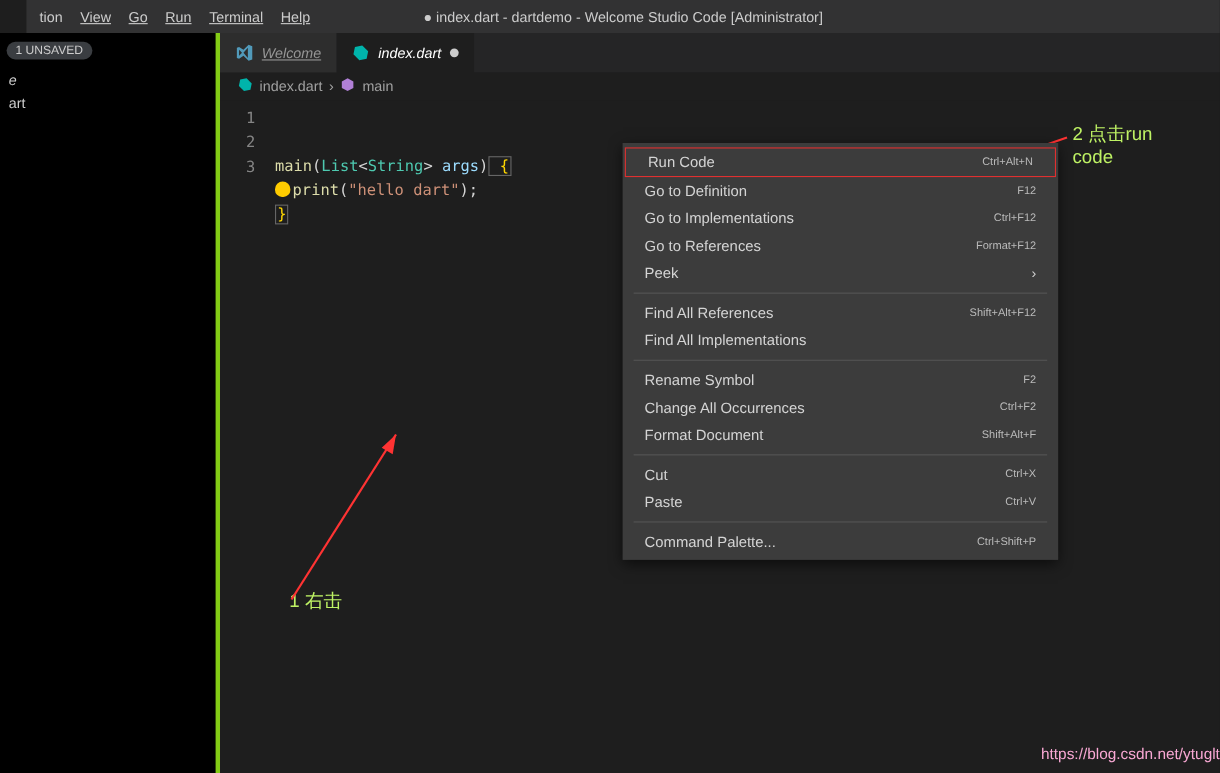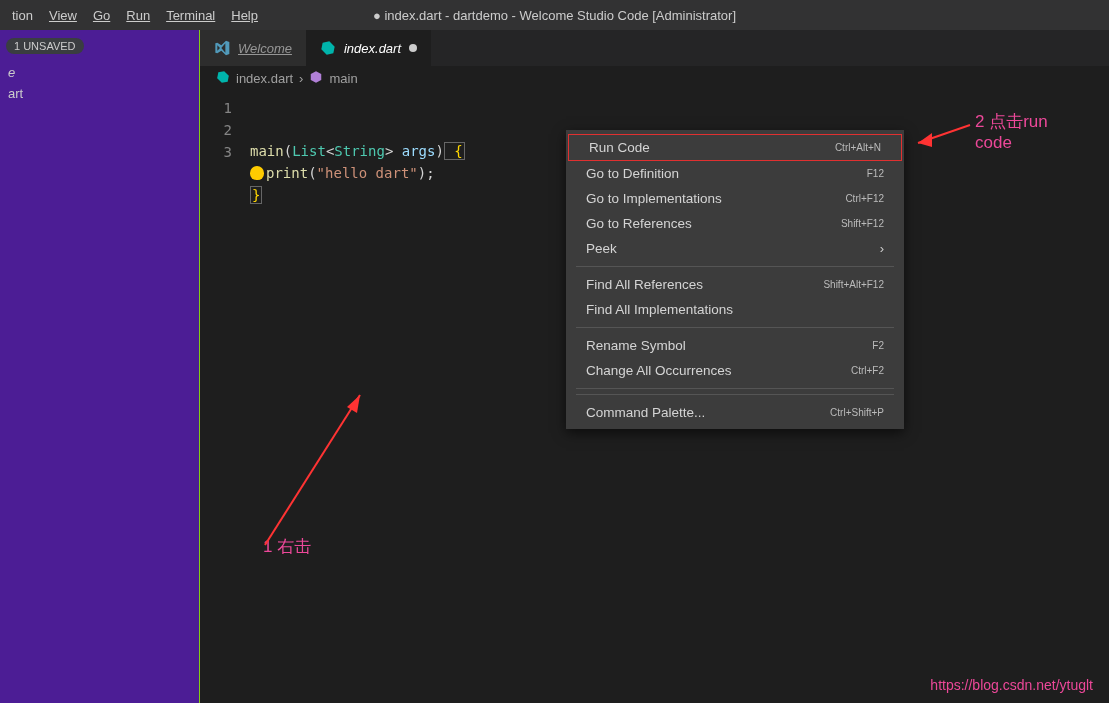--- a/index.html
+++ b/index.html
@@ -13,42 +13,43 @@
       overflow: hidden;
       position: relative;
     }
     .menubar {
       height: 30px;
       background: #323233;
       display: flex;
       align-items: center;
       padding: 0 4px;
       position: relative;
+      margin-left: 24px;
     }
     .menu-item {
       padding: 4px 8px;
       cursor: pointer;
       color: #cccccc;
     }
     .menu-underline { text-decoration: underline; }
     .title-center {
       position: absolute;
       left: 50%;
       transform: translateX(-50%);
       color: #cccccc;
       white-space: nowrap;
     }
     .main {
       display: flex;
       height: calc(100% - 30px);
     }
     .sidebar {
       width: 200px;
-      background: #4c1d95;
-      border-right: 1px solid #84cc16;
+      background: #000000;
+      border-right: 4px solid #84cc16;
     }
     .unsaved-badge {
       margin: 8px 6px;
       display: inline-block;
       background: #3a3d41;
       color: #cccccc;
       font-size: 11px;
       padding: 2px 8px;
       border-radius: 8px;
     }
@@ -133,21 +134,21 @@
       background: #ffcc00;
       border-radius: 50% 50% 45% 45%;
       position: relative;
       top: 2px;
       margin-right: 2px;
     }
     .context-menu {
       position: absolute;
       left: 566px;
       top: 130px;
-      width: 338px;
+      width: 396px;
       background: #3c3c3c;
       box-shadow: 0 4px 12px rgba(0,0,0,0.6);
       padding: 4px 0;
       z-index: 10;
     }
     .menu-row {
       display: flex;
       justify-content: space-between;
       align-items: center;
       padding: 5px 20px;
@@ -161,33 +162,33 @@
     }
     .menu-row .shortcut { color: #bbbbbb; font-size: 10px;}
     .menu-sep {
       height: 1px;
       background: #555;
       margin: 5px 10px;
     }
     .chevron { font-size: 13px; color: #cccccc;}
     .annotation {
       position: absolute;
-      color: #ec4899;
+      color: #bef264;
       font-size: 17px;
       pointer-events: none;
     }
     .arrow1 {
       position: absolute;
       z-index: 5;
     }
     .watermark {
       position: absolute;
-      right: 16px;
+      right: 0;
       bottom: 10px;
-      color: #ec4899;
+      color: #f9a8d4;
       font-size: 14px;
     }
     .vscode-icon svg { display:block; }
   </style>
 </head>
 <body>
 
 <div class="menubar">
   <div class="menu-item">tion</div>
   <div class="menu-item"><span class="menu-underline">View</span></div>
@@ -265,21 +266,21 @@
     <div class="menu-row">
       <span>Go to Definition</span>
       <span class="shortcut">F12</span>
     </div>
     <div class="menu-row">
       <span>Go to Implementations</span>
       <span class="shortcut">Ctrl+F12</span>
     </div>
     <div class="menu-row">
       <span>Go to References</span>
-      <span class="shortcut">Shift+F12</span>
+      <span class="shortcut">Format+F12</span>
     </div>
     <div class="menu-row">
       <span>Peek</span>
       <span class="chevron">›</span>
     </div>
     <div class="menu-sep"></div>
     <div class="menu-row">
       <span>Find All References</span>
       <span class="shortcut">Shift+Alt+F12</span>
     </div>
@@ -288,21 +289,33 @@
     </div>
     <div class="menu-sep"></div>
     <div class="menu-row">
       <span>Rename Symbol</span>
       <span class="shortcut">F2</span>
     </div>
     <div class="menu-row">
       <span>Change All Occurrences</span>
       <span class="shortcut">Ctrl+F2</span>
     </div>
+    <div class="menu-row">
+      <span>Format Document</span>
+      <span class="shortcut">Shift+Alt+F</span>
+    </div>
     <div class="menu-sep"></div>
+    <div class="menu-row">
+      <span>Cut</span>
+      <span class="shortcut">Ctrl+X</span>
+    </div>
+    <div class="menu-row">
+      <span>Paste</span>
+      <span class="shortcut">Ctrl+V</span>
+    </div>
     <div class="menu-sep"></div>
     <div class="menu-row">
       <span>Command Palette...</span>
       <span class="shortcut">Ctrl+Shift+P</span>
     </div>
   </div>
 
 <div class="annotation" style="left:263px; top:535px;">1 右击</div>
 <div class="annotation" style="left:975px; top:110px;">
   <div>2 点击run</div>

